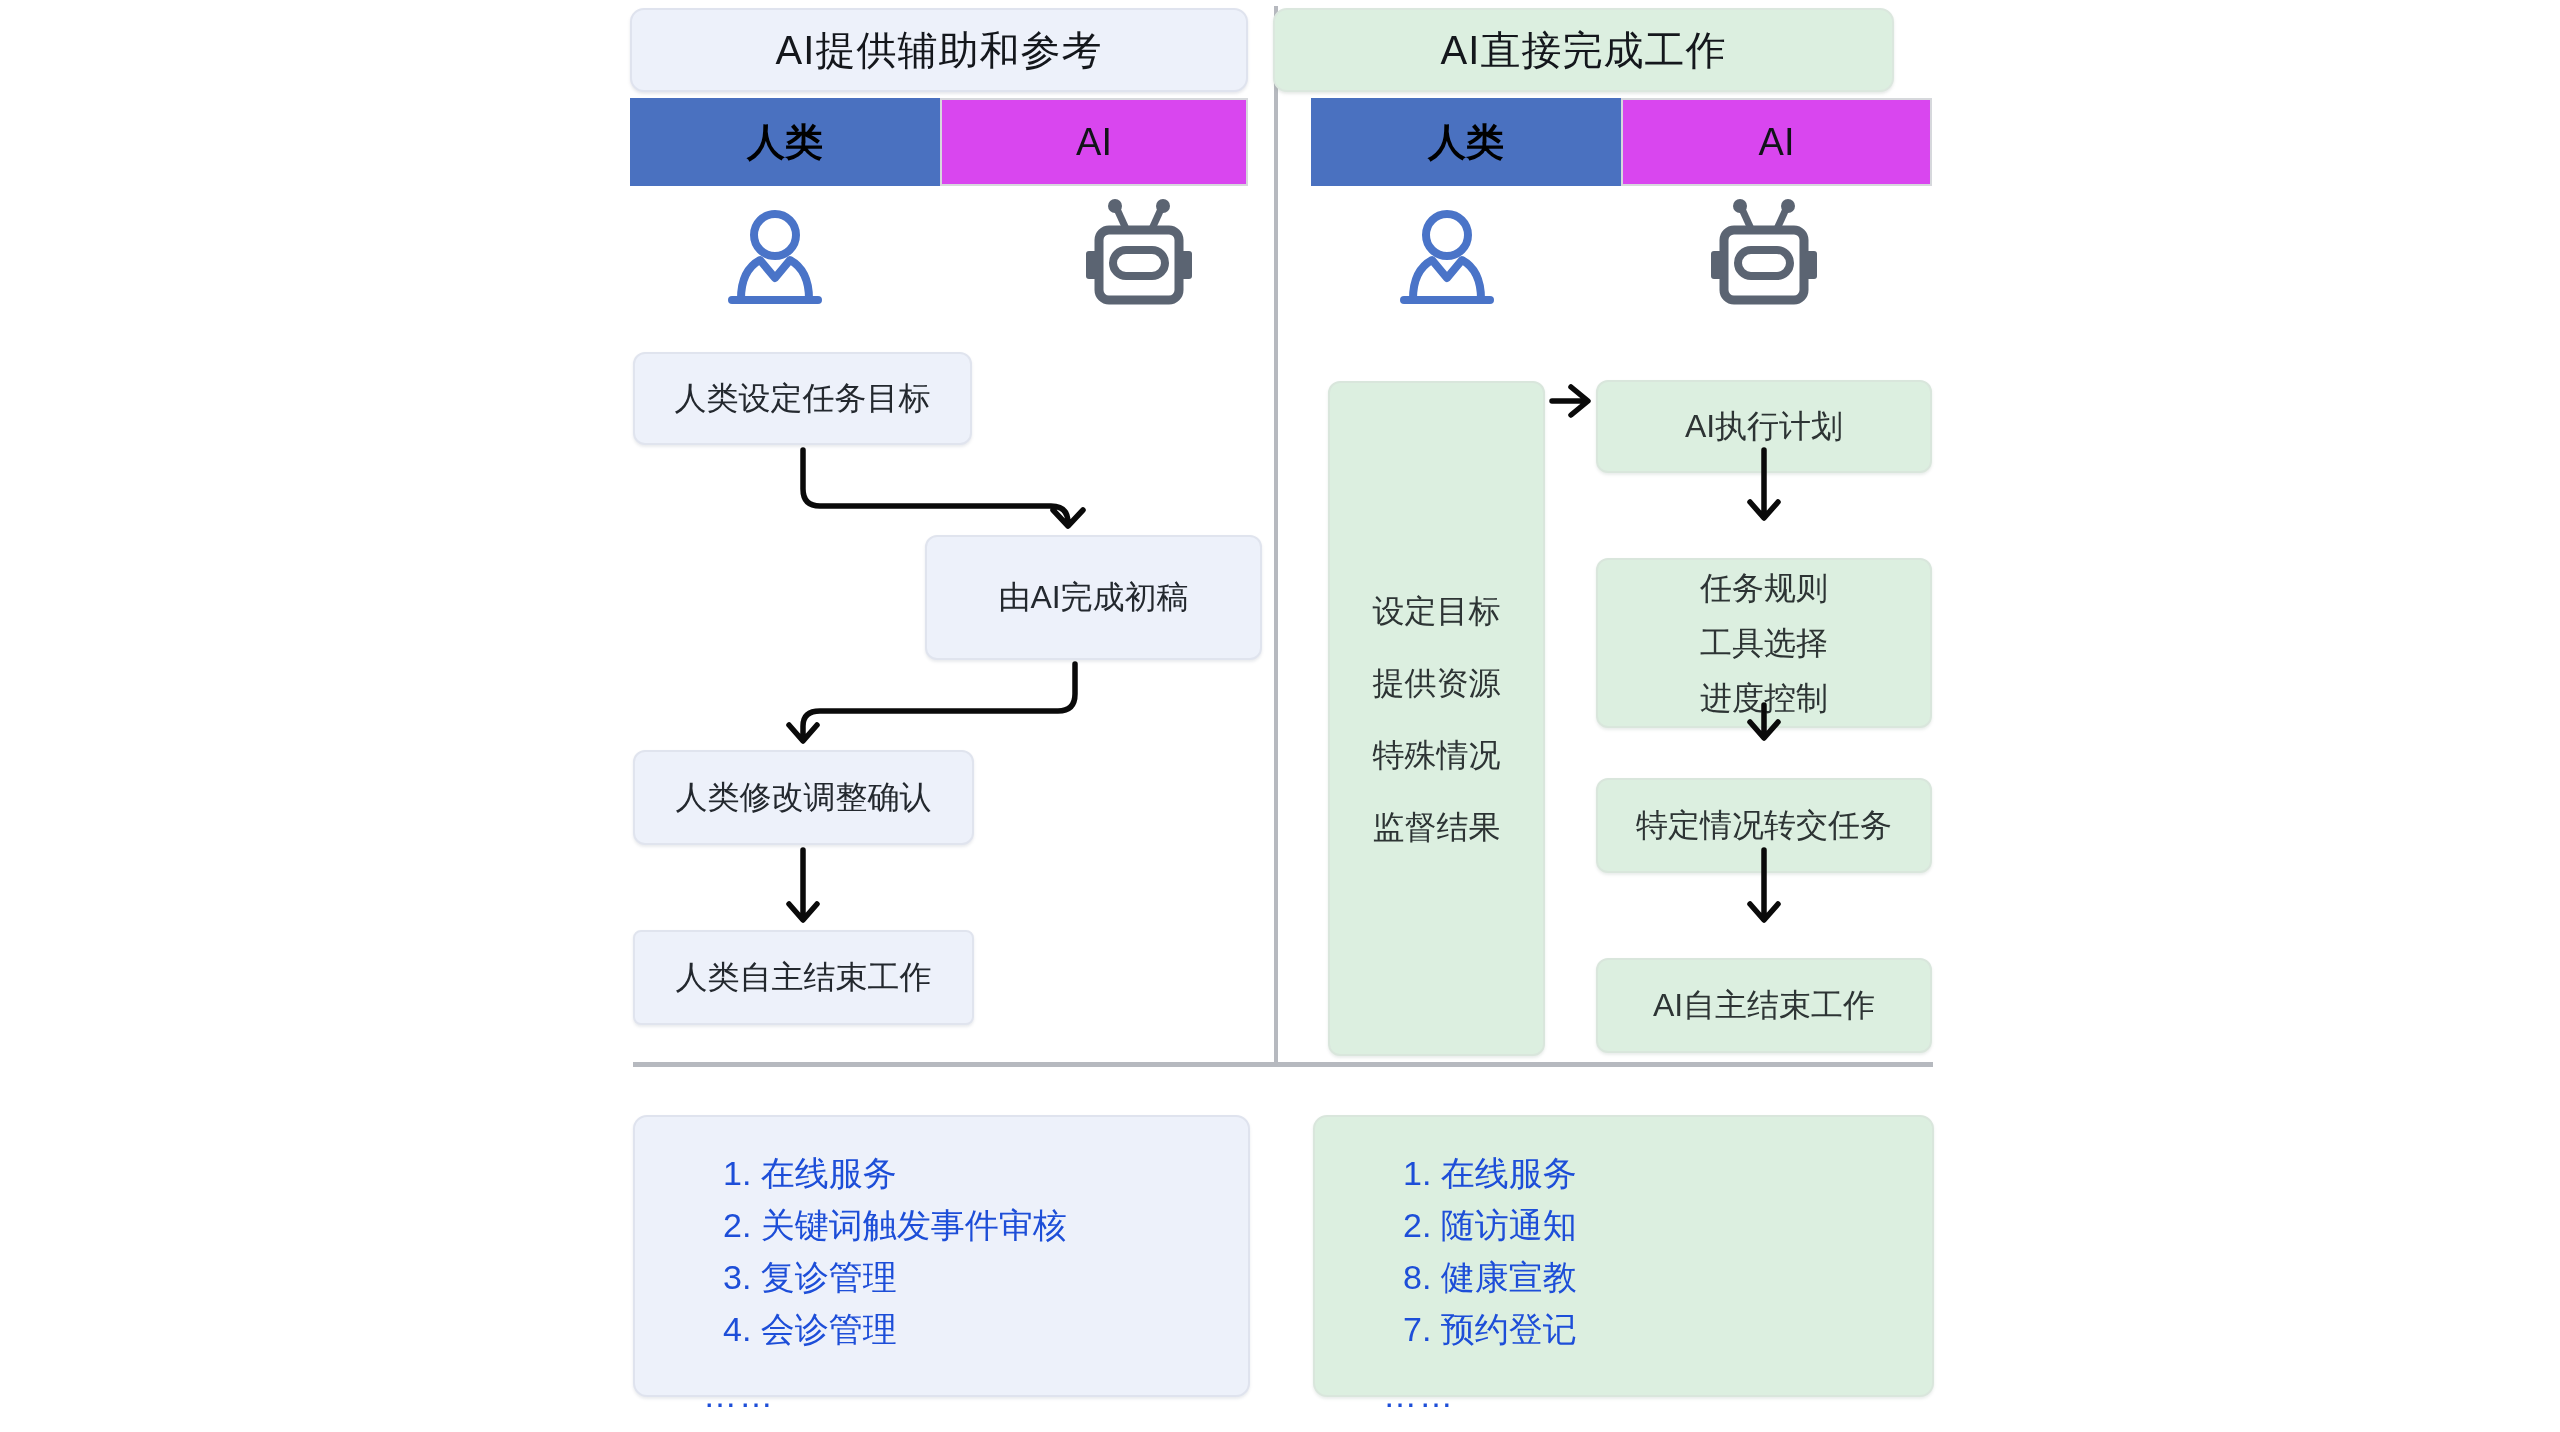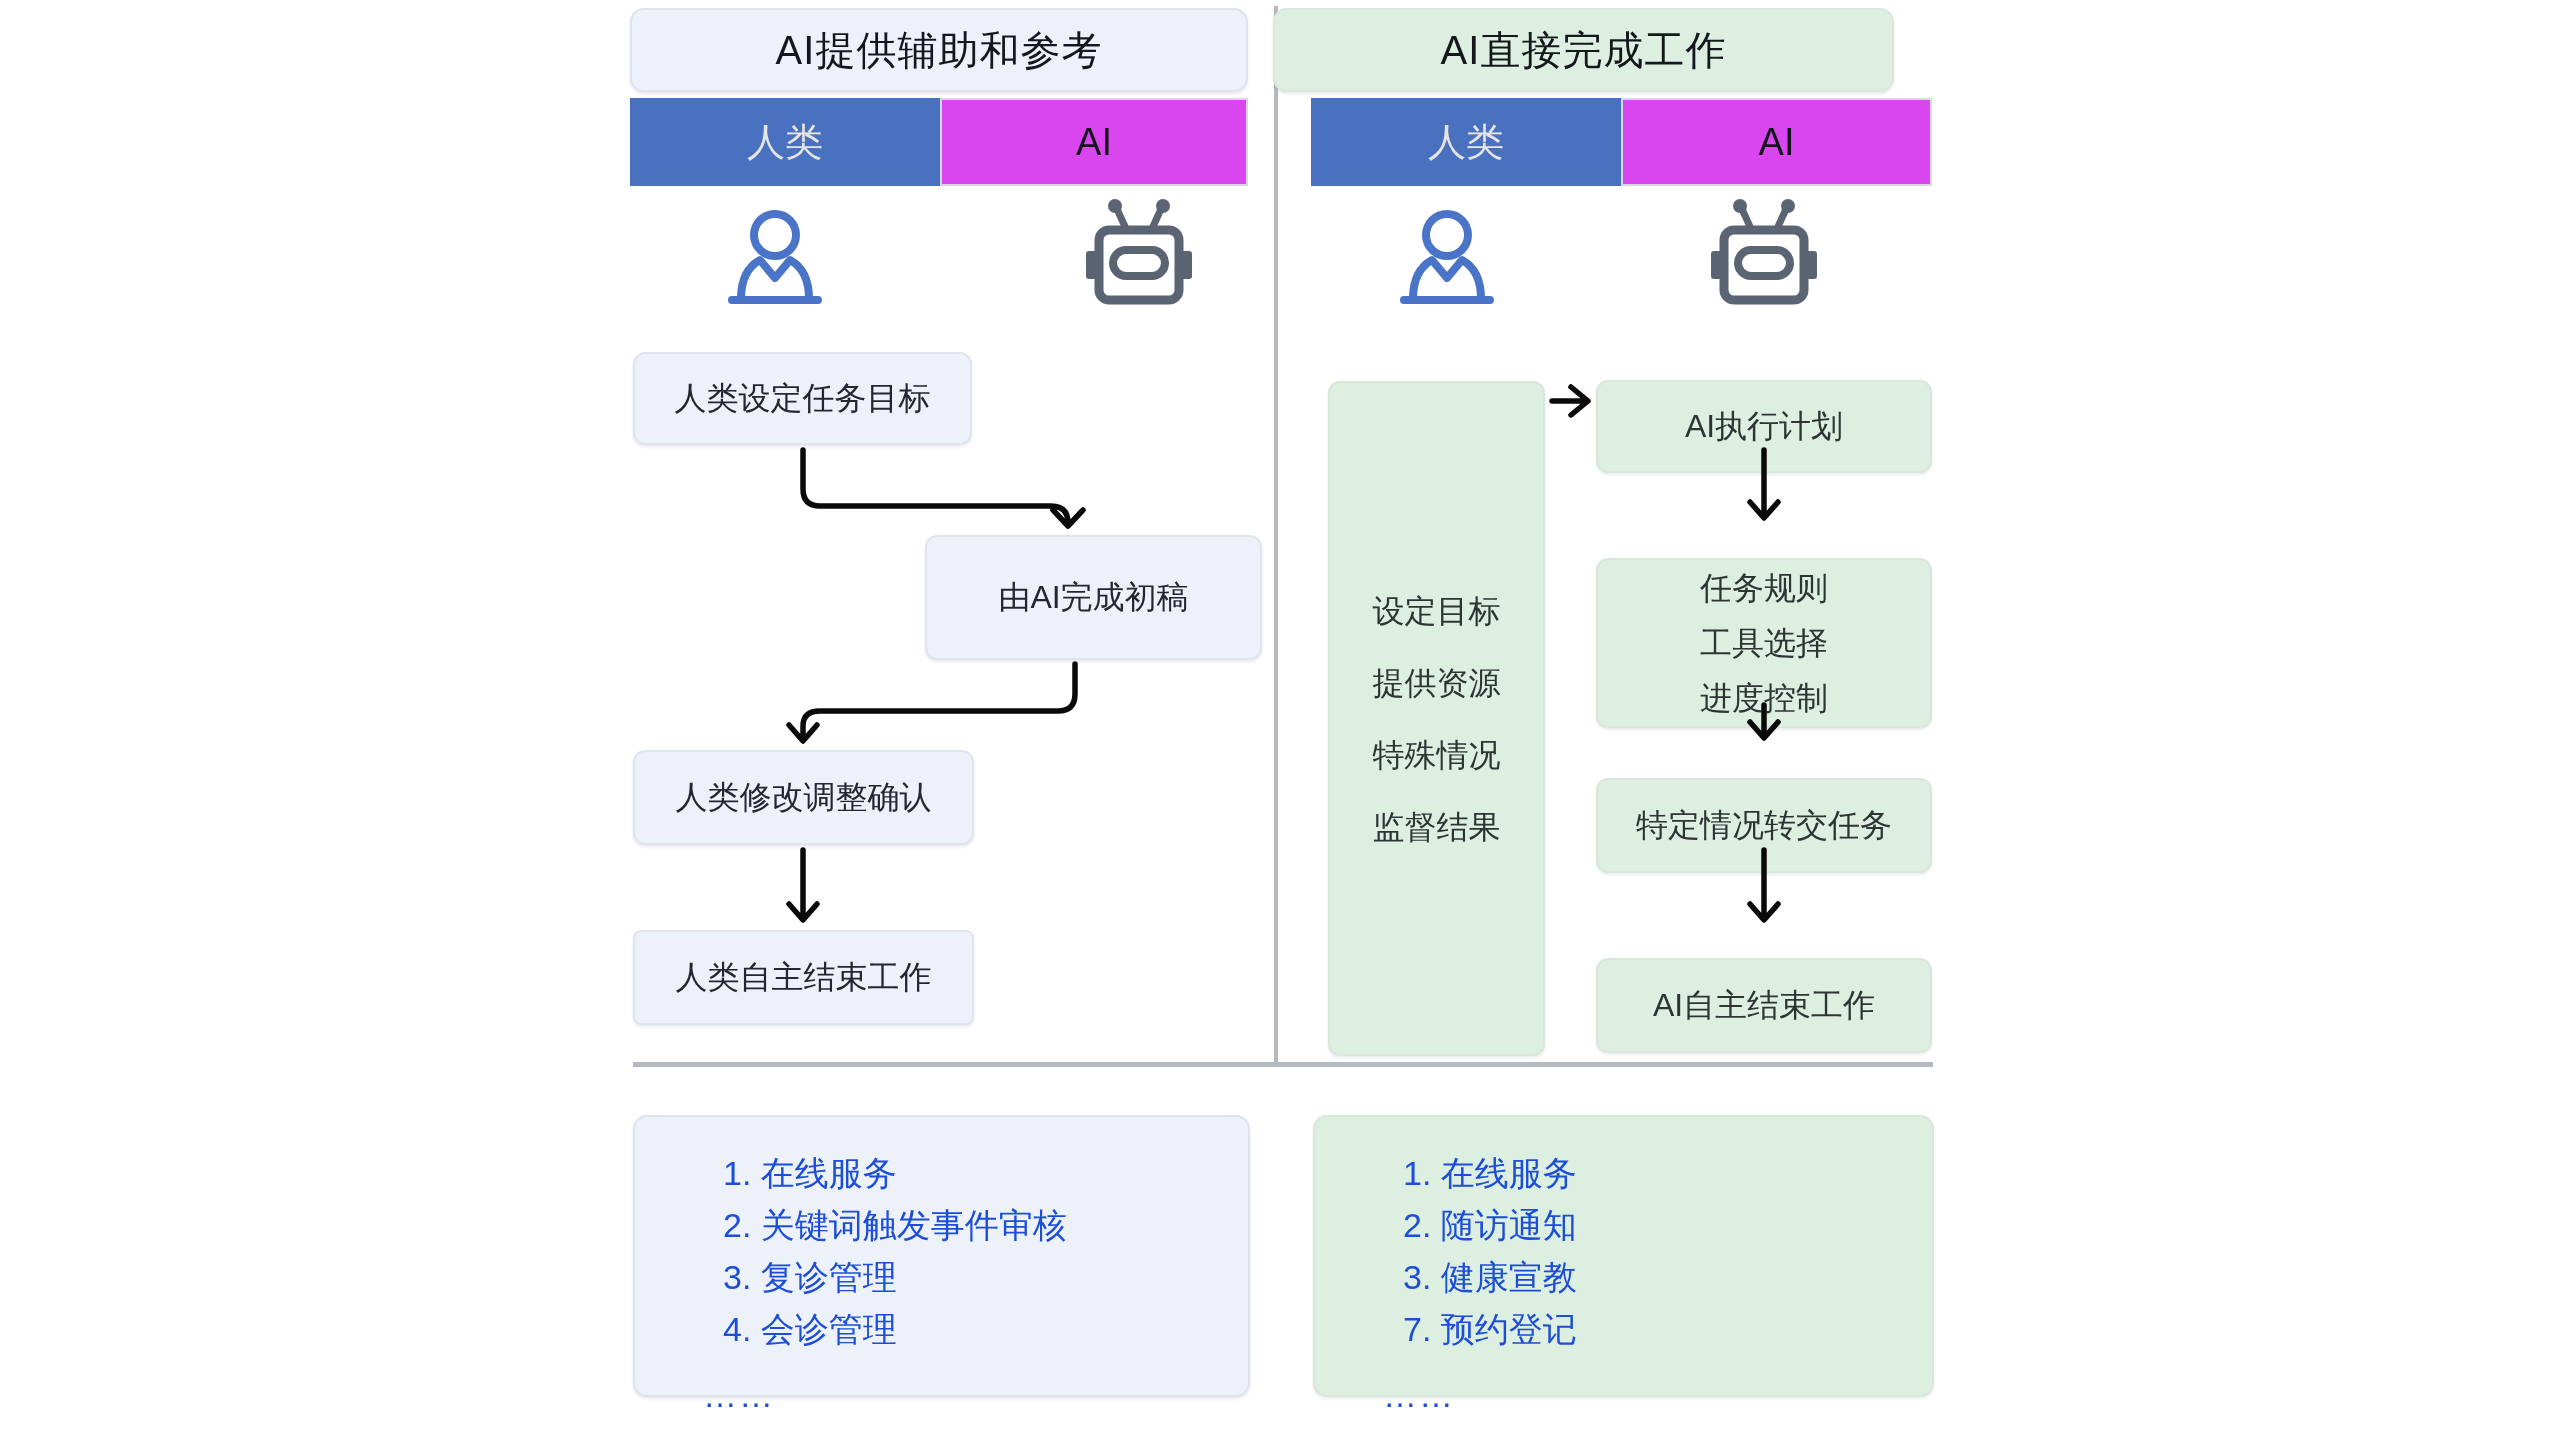--- a/index.html
+++ b/index.html
@@ -10,21 +10,21 @@
   .abs{position:absolute;box-sizing:border-box;}
   
   .hdr{
     border-radius:14px;display:flex;align-items:center;justify-content:center;
     font-size:40px;letter-spacing:1px;color:#14171c;
   }
   .hdr.blue{background:#edf1fa;border:2px solid #dfe3ee;box-shadow:0 2px 3px rgba(120,130,150,.18);}
   .hdr.green{background:#dcefe0;border:2px solid #dbe7de;box-shadow:0 2px 3px rgba(120,140,130,.18);}
   
   .tab{display:flex;align-items:center;justify-content:center;font-size:38px;}
-  .tab.human{background:#4a71c0;color:#e5e5e5;}
+  .tab.human{background:#4a71c0;color:#000000;font-weight:bold;}
   .tab.ai{background:#d946ef;color:#111418;border:2px solid #d6d8dc;}
   
   .fbox{
     border-radius:12px;display:flex;flex-direction:column;align-items:center;justify-content:center;
     font-size:32px;color:#23282e;text-align:center;
   }
   .fbox.blue{background:#edf1fa;border:2px solid #e0e4ee;box-shadow:0 2px 3px rgba(120,130,150,.16);}
   .fbox.green{background:#dcefe0;border:2px solid #d9e6dc;box-shadow:0 2px 3px rgba(120,140,130,.16);color:#2d3434;margin-top:28px;}
   .fbox .ln{display:block;line-height:55px;}
   .tallbox .ln{display:block;line-height:72px;}
@@ -150,21 +150,21 @@
   <div class="abs fbox green" style="left:1596px;top:750px;width:336px;height:95px;">
     <span>特定情况转交任务</span>
   </div>
   <div class="abs fbox green" style="left:1596px;top:930px;width:336px;height:95px;">
     <span>AI自主结束工作</span>
   </div>
 
   <div class="abs exlist green" style="left:1313px;top:1115px;width:621px;height:282px;">
     <div class="item">1. 在线服务</div>
     <div class="item">2. 随访通知</div>
-    <div class="item">3. 健康宣教</div>
+    <div class="item">8. 健康宣教</div>
     <div class="item">7. 预约登记</div>
     <div class="dots">……</div>
   </div>
 
   <svg class="arrows" width="2560" height="1432" viewBox="0 0 2560 1432">
     <g stroke="#0a0a0a" stroke-width="5.5" fill="none" stroke-linecap="round" stroke-linejoin="round">
 
       <path d="M803 450 V489 Q803 506 820 506 H1051 Q1068 506 1068 523 V524 M1053 510 L1068 526 L1083 510"></path>
 
       <path d="M1075 664 V694 Q1075 711 1058 711 H820 Q803 711 803 726 V740 M789 725 L803 741 L817 725"></path>

